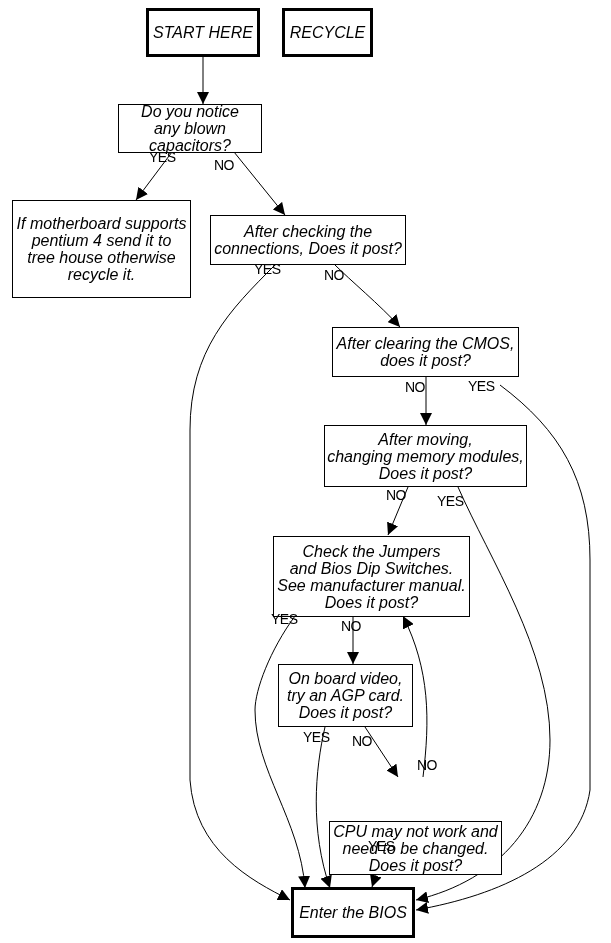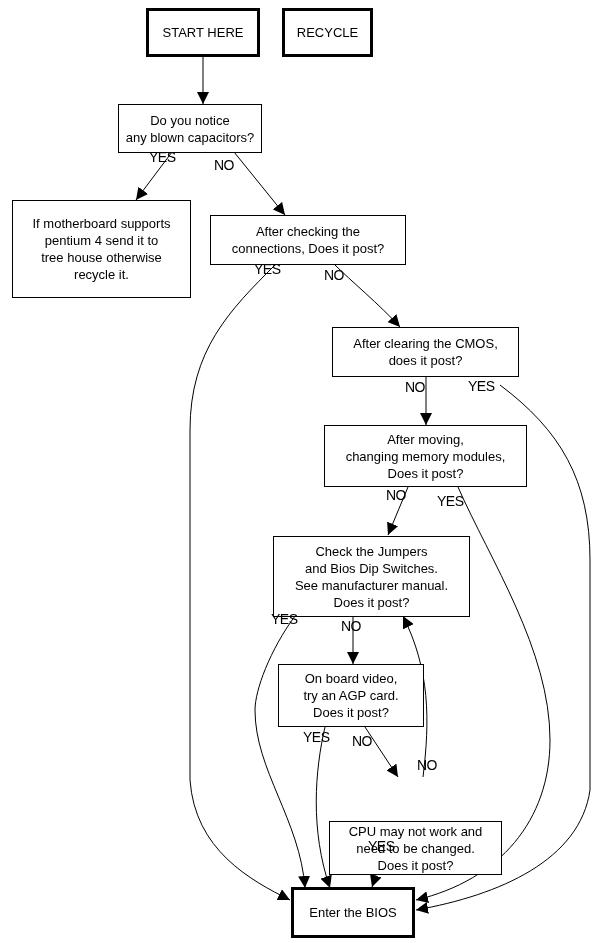--- a/index.html
+++ b/index.html
@@ -1,21 +1,21 @@
 <!DOCTYPE html>
 <html><head>
 <meta charset="utf-8">
 <style>
   html, body { margin: 0; padding: 0; background: #ffffff; }
   body { width: 611px; height: 943px; position: relative; overflow: hidden;
          font-family: "Liberation Sans", "DejaVu Sans", sans-serif; color: #000; }
   #canvas { position: absolute; left: 0; top: 0; }
   .node { position: absolute; box-sizing: border-box; background: #fff;
           border: 1px solid #000; display: flex; align-items: center; justify-content: center;
-          text-align: center; font-size: 13px; line-height: 17px; white-space: pre-line; }
+          text-align: center; font-size: 16px; line-height: 17px; white-space: pre-line; font-style: italic; }
   .node.bold { border: 3px solid #000; }
   .lbl { position: absolute; font-size: 14px; line-height: 17px; letter-spacing: -0.5px; }
 </style>
 </head>
 <body>
 
 <svg id="canvas" width="611" height="943">
   <defs>
     <marker id="ah" viewBox="0 0 10 10" refX="10" refY="5" markerWidth="12" markerHeight="12" markerUnits="userSpaceOnUse" orient="auto">
       <path d="M0,0 L10,5 L0,10 z" fill="#000"></path>
@@ -52,21 +52,21 @@
 connections, Does it post?</div>
 <div class="node" style="left:332px;top:327px;width:187px;height:50px;">After clearing the CMOS,
 does it post?</div>
 <div class="node" style="left:324px;top:425px;width:203px;height:62px;">After moving,
 changing memory modules,
 Does it post?</div>
 <div class="node" style="left:273px;top:536px;width:197px;height:81px;">Check the Jumpers
 and Bios Dip Switches.
 See manufacturer manual.
 Does it post?</div>
-<div class="node" style="left:278px;top:664px;width:146px;height:63px;">On board video,
+<div class="node" style="left:278px;top:664px;width:135px;height:63px;">On board video,
 try an AGP card.
 Does it post?</div>
 <div class="node" style="left:329px;top:777px;width:173px;height:54px;margin-top:44px;">CPU may not work and
 need to be changed.
 Does it post?</div>
 <div class="node bold" style="left:291px;top:887px;width:124px;height:51px;">Enter the BIOS</div>
 
 <span class="lbl" style="left:149px;top:149px;">YES</span>
 <span class="lbl" style="left:214px;top:157px;">NO</span>
 <span class="lbl" style="left:254px;top:261px;">YES</span>

